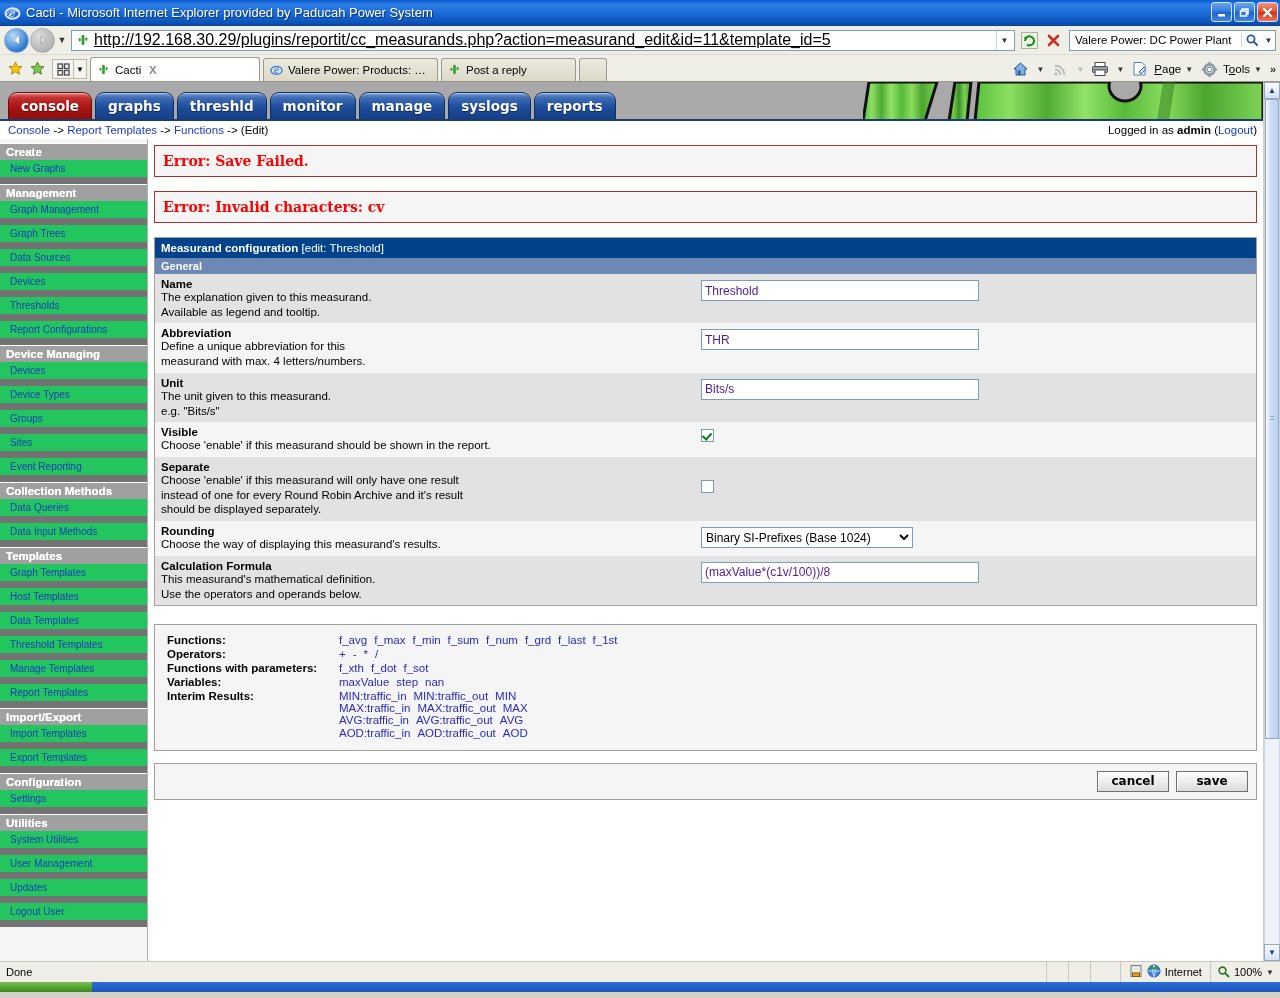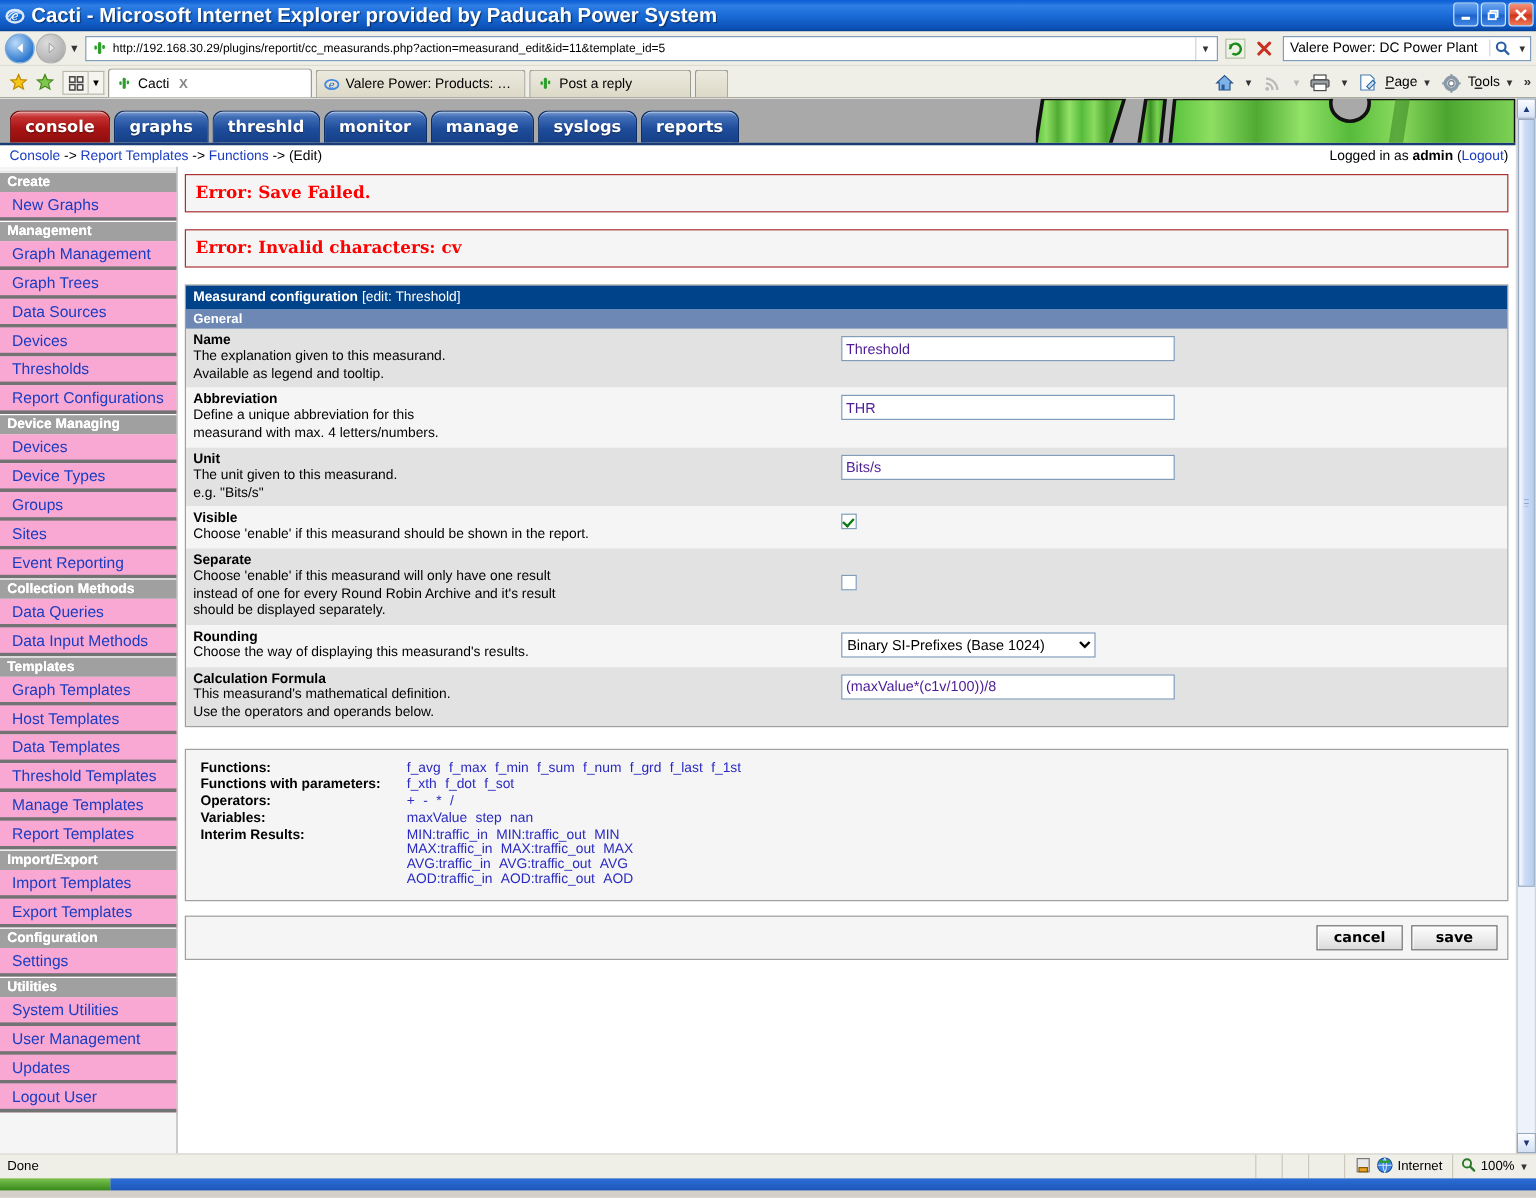--- a/index.html
+++ b/index.html
@@ -17,21 +17,21 @@
     background: linear-gradient(to bottom, #0a5fd4 0%, #1867d8 8%, #2f7ee6 18%, #1b6cd8 50%, #0d55bd 88%, #0b4ba8 100%);
     display: flex; align-items: center;
     position: relative;
     border-bottom: 1px solid #08439a;
   }
   .titlebar .ie-logo {
     width: 17px; height: 17px; margin-left: 4px; margin-right: 5px;
     flex: 0 0 auto; position: relative;
   }
   .titlebar .title-text {
-    color: #fff; font-size: 17px; font-weight: bold;
+    color: #fff; font-size: 13px; font-weight: normal;
     text-shadow: 1px 1px 1px rgba(0,0,0,0.5);
     white-space: nowrap;
   }
   .wincontrols { position: absolute; right: 2px; top: 2px; display: flex; gap: 2px; }
   .wbtn {
     width: 21px; height: 20px;
     border: 1px solid #cfe3fb;
     border-radius: 3px;
     background: linear-gradient(to bottom, #6ba6ee 0%, #337ce0 45%, #1f62c9 55%, #3f86e4 100%);
     display: flex; align-items: center; justify-content: center;
@@ -55,22 +55,23 @@
   .navbtn.back { background: radial-gradient(circle at 35% 30%, #bcdcf8, #2f7ad0 70%, #18539c); border:1px solid #7aa9d6; }
   .navbtn.fwd  { background: radial-gradient(circle at 35% 30%, #dcdcdc, #b4b4b4 70%, #909090); border:1px solid #b0b0b0; margin-left:1px;}
   .dropcaret { width: 14px; text-align:center; color:#333; font-size: 9px; }
   .urlbox {
     flex: 1 1 auto; height: 21px; background: #fff;
     border: 1px solid #7f9db9; display: flex; align-items: center;
     padding: 0 2px; margin: 0 2px; min-width: 0;
   }
   .urlbox .favicon { width: 14px; height: 14px; margin: 0 4px 0 2px; flex:0 0 auto; }
   .urlbox .urltext {
-    font-size: 10px; color: #000; white-space: nowrap; overflow: hidden;
+    font-size: 16px; color: #000; white-space: nowrap; overflow: hidden;
     flex: 1 1 auto;
+    text-decoration: underline;
   }
   .urlbox .urlcaret {
     width: 16px; height: 19px; border-left: 1px solid #c8d4e0;
     display:flex; align-items:center; justify-content:center; color:#333; font-size:8px;
     flex: 0 0 auto;
   }
   .icobtn {
     width: 22px; height: 22px; display:flex; align-items:center; justify-content:center;
     flex: 0 0 auto; margin: 0 1px;
   }
@@ -184,24 +185,24 @@
     min-height: 818px;
     padding-top: 4px;
   }
   .menu-head {
     background: #a0a0a0; color: #fff; font-weight: bold;
     font-size: 11.5px; padding: 2px 0 2px 6px;
     border-top: 1px solid #fff;
     text-shadow: 0 0 0 #fff;
   }
   .menu-item {
-    font-size: 13px; color: #1a3cc0;
+    font-size: 10px; color: #1a3cc0;
     padding: 3px 0 3px 10px;
-    border-bottom: 3px solid #737373;
-    background: #f9a8d4;
+    border-bottom: 7px solid #737373;
+    background: #22c55e;
     cursor: pointer;
   }
   .sidecactus { padding: 34px 0 0 0; display: flex; justify-content: center; }
 
   
   .main { flex: 1 1 auto; padding: 6px 6px 0 6px; min-width:0; }
   .errbox {
     border: 1px solid #ab3232;
     background: #f5f5f5;
     color: #ff0000;
@@ -731,29 +732,29 @@
         <div class="helpbox">
           <table class="helptbl">
             <tbody>
                 <tr>
               <td class="hl">Functions:</td>
               <td class="hv">
                 <a href="#">f_avg</a><a href="#">f_max</a><a href="#">f_min</a><a href="#">f_sum</a><a href="#">f_num</a><a href="#">f_grd</a><a href="#">f_last</a><a href="#">f_1st</a>
               </td>
             </tr>
             <tr>
+              <td class="hl">Operators:</td>
+              <td class="hv">
+                <span class="op">+</span><span class="op">-</span><span class="op">*</span><span class="op">/</span>
+              </td>
+            </tr>
+            <tr>
               <td class="hl">Functions with parameters:</td>
               <td class="hv">
                 <a href="#">f_xth</a><a href="#">f_dot</a><a href="#">f_sot</a>
-              </td>
-            </tr>
-            <tr>
-              <td class="hl">Operators:</td>
-              <td class="hv">
-                <span class="op">+</span><span class="op">-</span><span class="op">*</span><span class="op">/</span>
               </td>
             </tr>
             <tr>
               <td class="hl">Variables:</td>
               <td class="hv">
                 <a href="#">maxValue</a><a href="#">step</a><a href="#">nan</a>
               </td>
             </tr>
             <tr>
               <td class="hl">Interim Results:</td>

